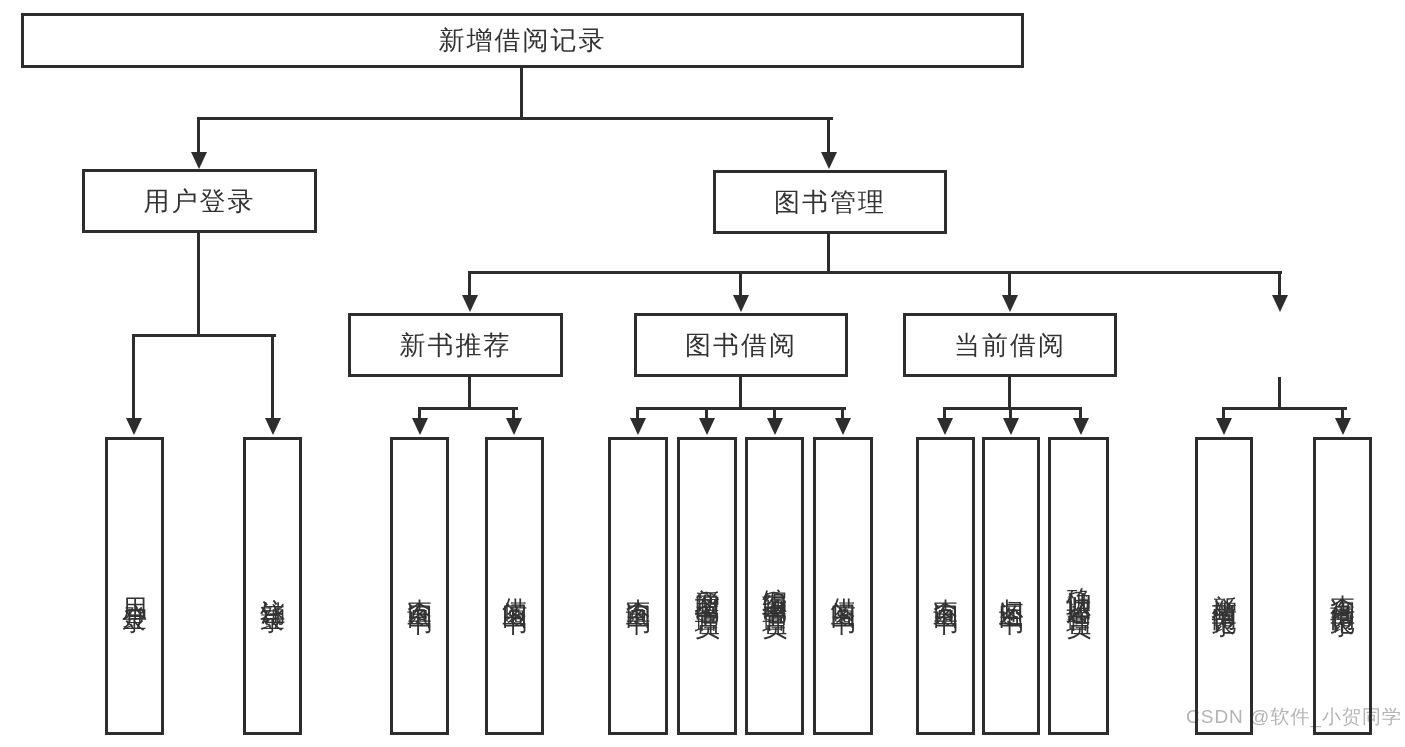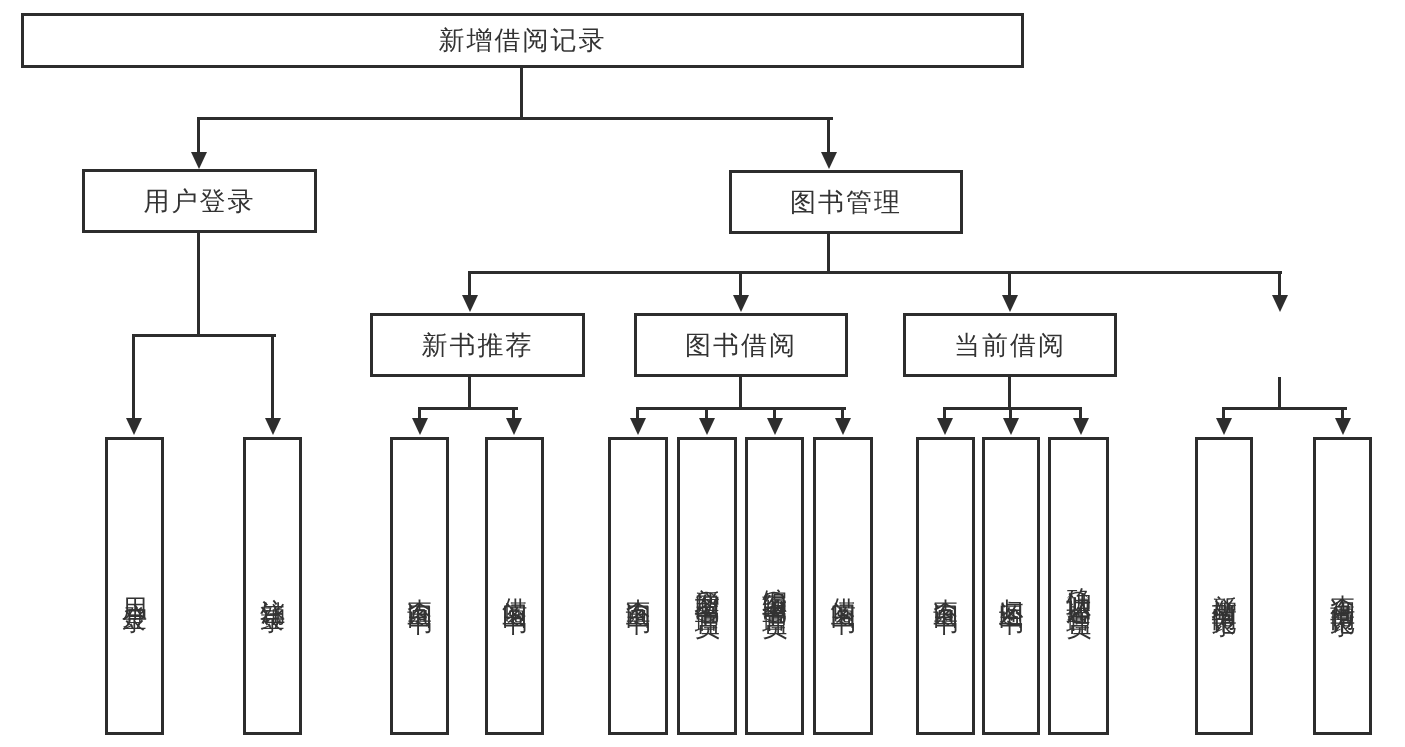--- a/index.html
+++ b/index.html
@@ -58,41 +58,41 @@
   <div class="box hbox root-box" style="left:21px;top:13px;width:1003px;height:55px;">新增借阅记录</div>
 
   <div class="line" style="left:520px;top:66px;width:3px;height:54px;"></div>
   <div class="line" style="left:197px;top:117px;width:636px;height:3px;"></div>
   <div class="line" style="left:197px;top:117px;width:3px;height:38px;"></div>
   <div class="arrow" style="left:191px;top:152px;"></div>
   <div class="line" style="left:827px;top:117px;width:3px;height:38px;"></div>
   <div class="arrow" style="left:821px;top:152px;"></div>
 
   <div class="box hbox" style="left:82px;top:169px;width:235px;height:64px;">用户登录</div>
-  <div class="box hbox" style="left:713px;top:170px;width:234px;height:64px;margin-left:16px;">图书管理</div>
+  <div class="box hbox" style="left:713px;top:170px;width:234px;height:64px;">图书管理</div>
 
   <div class="line" style="left:197px;top:233px;width:3px;height:104px;"></div>
   <div class="line" style="left:132px;top:334px;width:144px;height:3px;"></div>
   <div class="line" style="left:132px;top:334px;width:3px;height:86px;"></div>
   <div class="arrow" style="left:126px;top:418px;"></div>
   <div class="line" style="left:271px;top:334px;width:3px;height:86px;"></div>
   <div class="arrow" style="left:265px;top:418px;"></div>
 
   <div class="line" style="left:827px;top:234px;width:3px;height:40px;"></div>
   <div class="line" style="left:468px;top:271px;width:814px;height:3px;"></div>
   <div class="line" style="left:468px;top:271px;width:3px;height:25px;"></div>
   <div class="arrow" style="left:462px;top:295px;"></div>
   <div class="line" style="left:739px;top:271px;width:3px;height:25px;"></div>
   <div class="arrow" style="left:733px;top:295px;"></div>
   <div class="line" style="left:1008px;top:271px;width:3px;height:25px;"></div>
   <div class="arrow" style="left:1002px;top:295px;"></div>
   <div class="line" style="left:1278px;top:271px;width:3px;height:25px;"></div>
   <div class="arrow" style="left:1272px;top:295px;"></div>
 
-  <div class="box hbox" style="left:370px;top:313px;width:215px;height:64px;">新书推荐</div>
+  <div class="box hbox" style="left:348px;top:313px;width:215px;height:64px;">新书推荐</div>
   <div class="box hbox" style="left:903px;top:313px;width:214px;height:64px;">当前借阅</div>
   <div class="box hbox" style="left:634px;top:313px;width:214px;height:64px;">图书借阅</div>
 
   <div class="line" style="left:468px;top:377px;width:3px;height:33px;"></div>
   <div class="line" style="left:418px;top:407px;width:100px;height:3px;"></div>
   <div class="line" style="left:418px;top:407px;width:3px;height:13px;"></div>
   <div class="arrow" style="left:412px;top:418px;"></div>
   <div class="line" style="left:512px;top:407px;width:3px;height:13px;"></div>
   <div class="arrow" style="left:506px;top:418px;"></div>
 
@@ -134,14 +134,15 @@
   <div class="box vbox" style="left:745px;top:437px;width:59px;height:298px;">编辑图书（管理员）</div>
   <div class="box vbox" style="left:813px;top:437px;width:60px;height:298px;">借阅图书</div>
 
   <div class="box vbox" style="left:916px;top:437px;width:59px;height:298px;">查询图书</div>
   <div class="box vbox" style="left:982px;top:437px;width:58px;height:298px;">归还图书</div>
   <div class="box vbox" style="left:1048px;top:437px;width:61px;height:298px;">确认归还（管理员）</div>
 
   <div class="box vbox" style="left:1195px;top:437px;width:58px;height:298px;">新增借阅记录</div>
   <div class="box vbox" style="left:1313px;top:437px;width:59px;height:298px;">查询借阅记录</div>
 
+  <div class="watermark">CSDN @软件_小贺同学</div>
 
 </div>
 
 </body></html>

